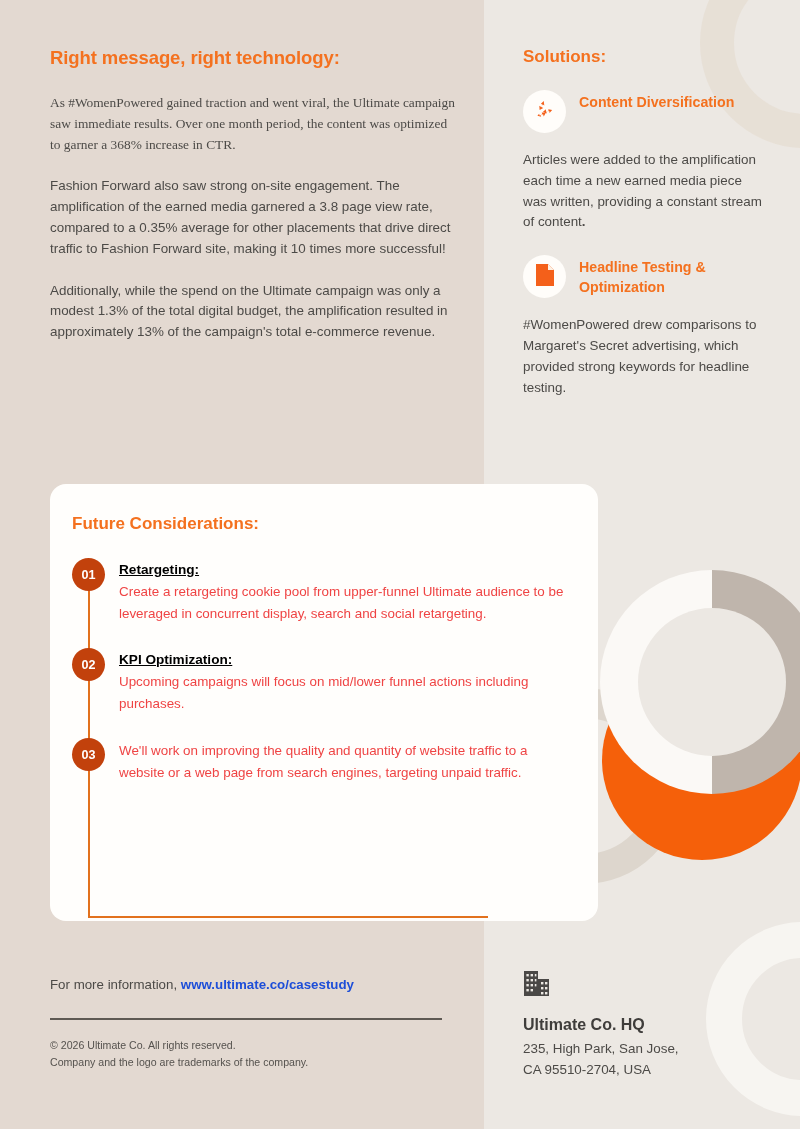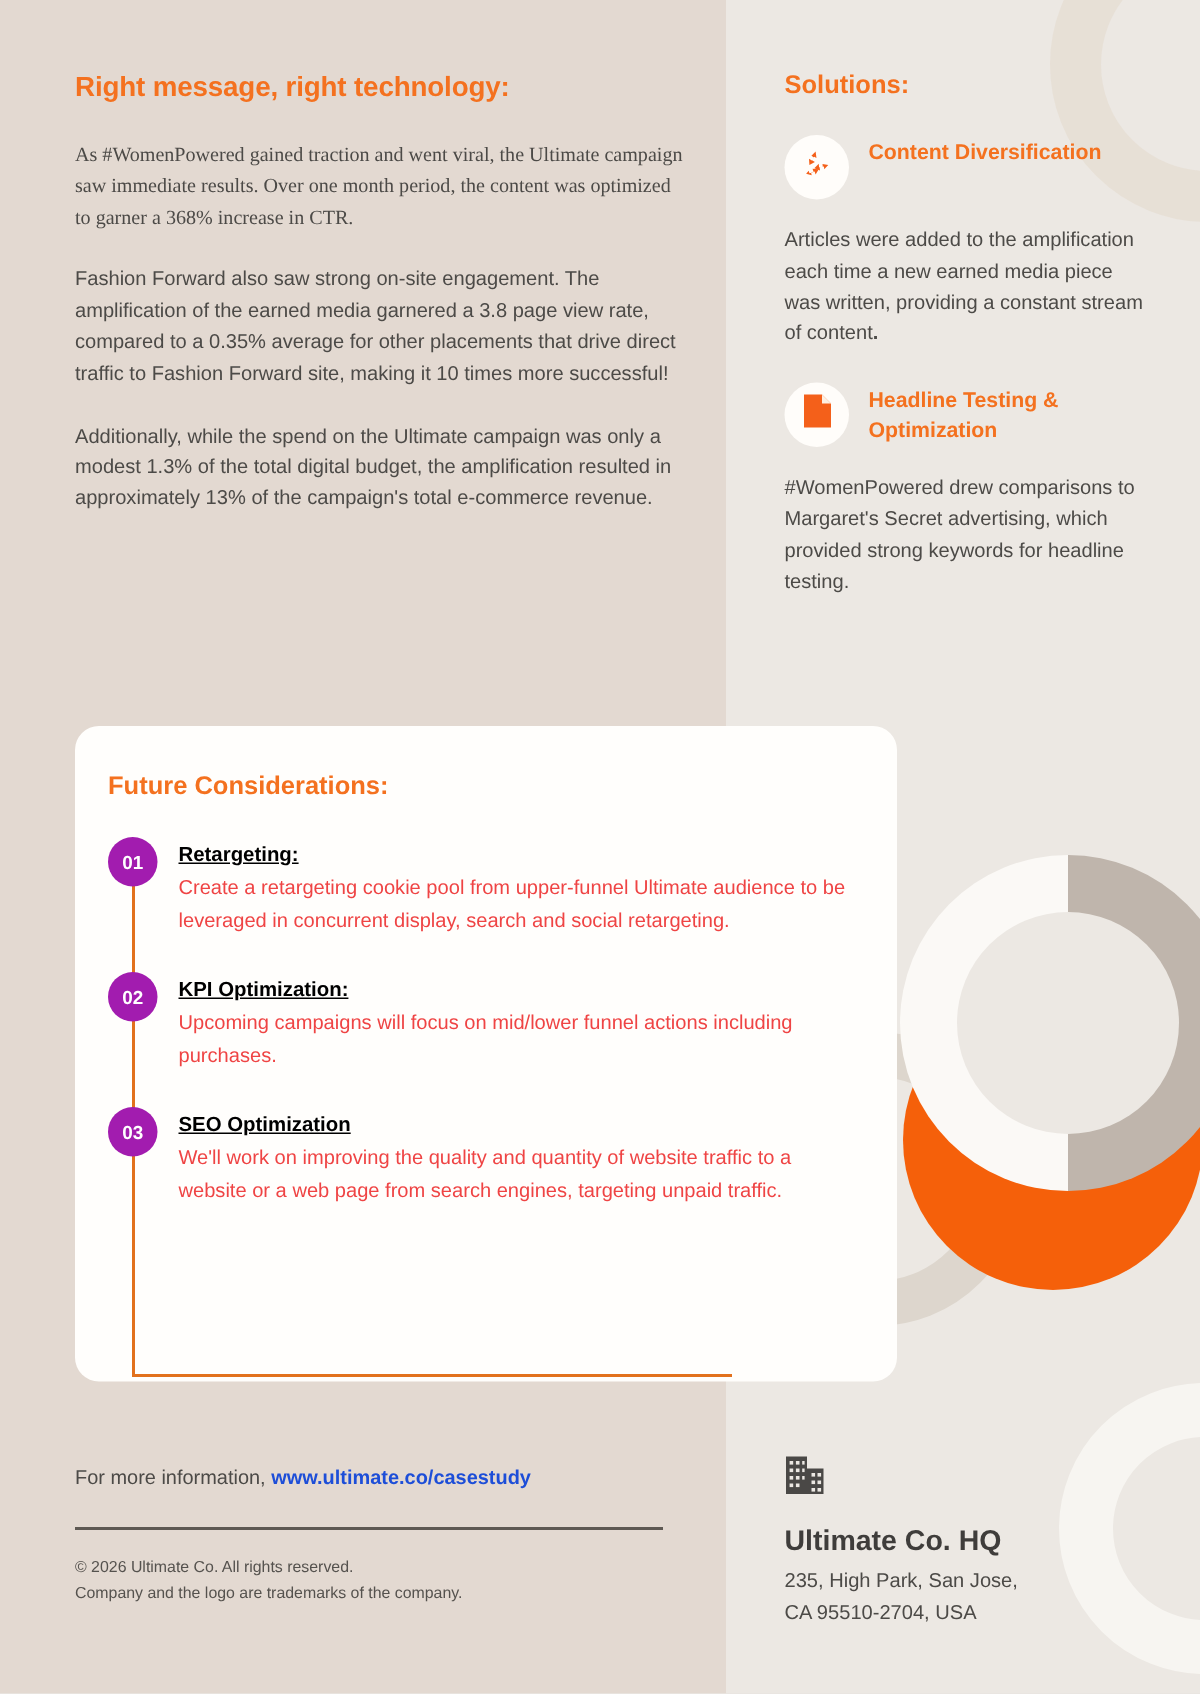--- a/index.html
+++ b/index.html
@@ -122,21 +122,21 @@
   }
   .fc-line-bottom {
     position:absolute; left:16px; top:356px;
     width:400px; height:2px; background:#e2711d;
   }
 
   .fc-item { position:relative; padding-left:47px; margin-bottom:26px; }
   .fc-num {
     position:absolute; left:0; top:-2px;
     width:33px; height:33px; border-radius:50%;
-    background:#a21caf; color:#fff;
+    background:#c2410c; color:#fff;
     font-size:12.6px; font-weight:bold;
     display:flex; align-items:center; justify-content:center;
     z-index:2;
   }
   .fc-head {
     font-size:13.6px; font-weight:bold; color:#000000;
     line-height:20px;
     text-decoration:underline;
   }
   .fc-desc {
@@ -154,21 +154,21 @@
     margin-top:26px; height:2px; background:#5e5953; width:392px;
   }
   .legal { margin-top:17px; }
   .legal div {
     font-size:10.6px; color:#55524e; line-height:16.5px;
   }
 
   .footer-right { position:absolute; left:523px; top:968px; width:250px; }
   .bldg-icon { width:28px; height:30px; }
   .org-name {
-    margin-top:14px; font-size:19px; font-weight:bold; color:#3f3d3b;
+    margin-top:14px; font-size:16px; font-weight:bold; color:#3f3d3b;
   }
   .org-addr {
     margin-top:4px; font-size:13.4px; line-height:21px; color:#4c4a47;
   }
 </style>
 </head>
 <body>
 
 <div id="page">
 
@@ -196,21 +196,20 @@
         </div>
 
         <div class="fc-item">
           <div class="fc-num">02</div>
           <div class="fc-head">KPI Optimization:</div>
           <div class="fc-desc">Upcoming campaigns will focus on mid/lower funnel actions including purchases.</div>
         </div>
 
         <div class="fc-item">
           <div class="fc-num">03</div>
-          <div class="fc-head">SEO Optimization</div>
           <div class="fc-desc">We'll work on improving the quality and quantity of website traffic to a website or a web page from search engines, targeting unpaid traffic.</div>
         </div>
       </div>
     </div>
   </div>
 
   <div class="content">
 
     <div class="col-left">
       <h1 class="section-title">Right message, right technology:</h1>

